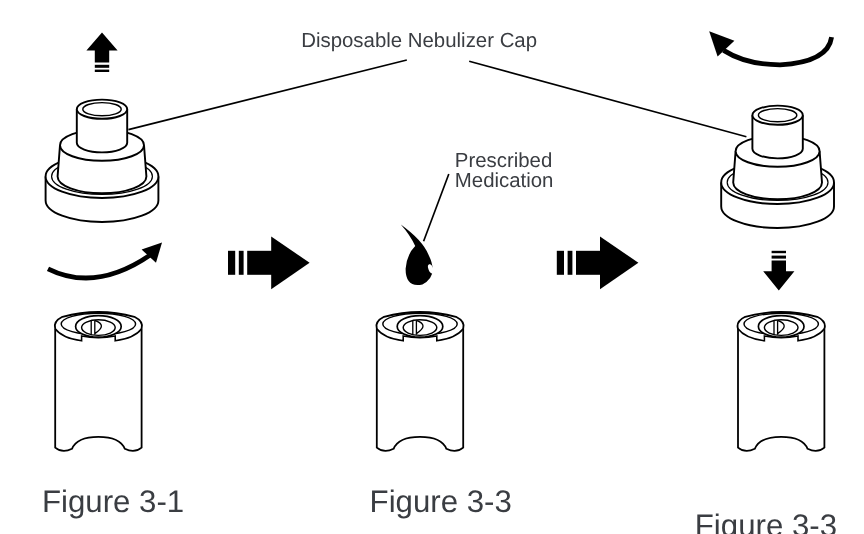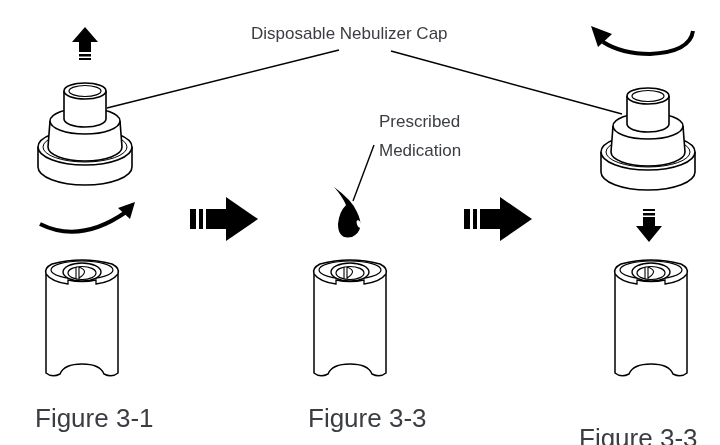--- a/index.html
+++ b/index.html
@@ -90,18 +90,18 @@
     <rect x="643" y="209" width="12" height="2" fill="#000"></rect>
     <rect x="643" y="213" width="12" height="2.5" fill="#000"></rect>
     <path d="M643,217 L655,217 L655,226 L662,226 L649,242 L636,226 L643,226 Z" fill="#000"></path>
   </g>
   <g transform="translate(651,318)">
       <use href="#cup"></use>
     </g>
 </svg>
 
 <div class="lbl callout" style="left:251px;top:24px;">Disposable Nebulizer Cap</div>
-<div class="lbl med" style="left:379px;top:111px;">Prescribed</div>
+<div class="lbl med" style="left:379px;top:123px;">Prescribed</div>
 <div class="lbl med" style="left:379px;top:140px;">Medication</div>
 
 <div class="lbl caption" style="left:35px;top:403px;">Figure 3-1</div>
 <div class="lbl caption" style="left:308px;top:403px;">Figure 3-3</div>
 <div class="lbl caption" style="left:579px;top:403px;margin-top:20px;">Figure 3-3</div>
 
 </body></html>

